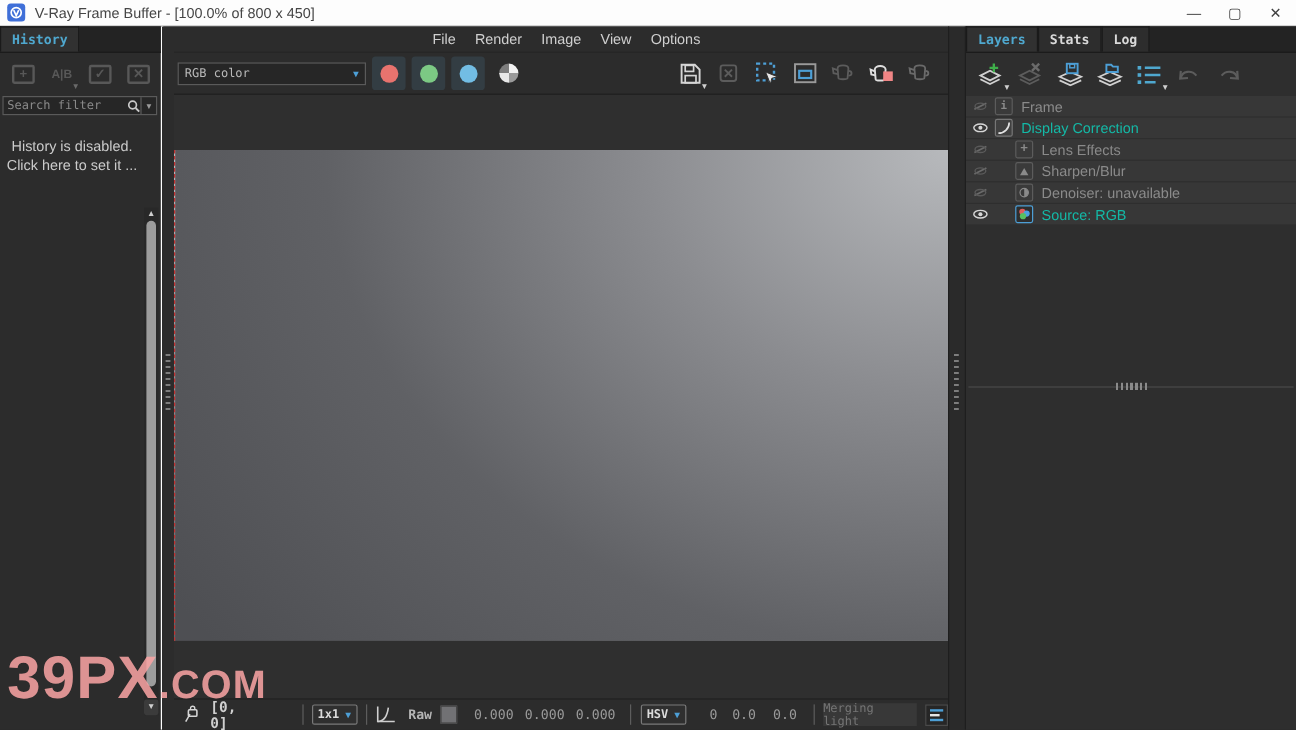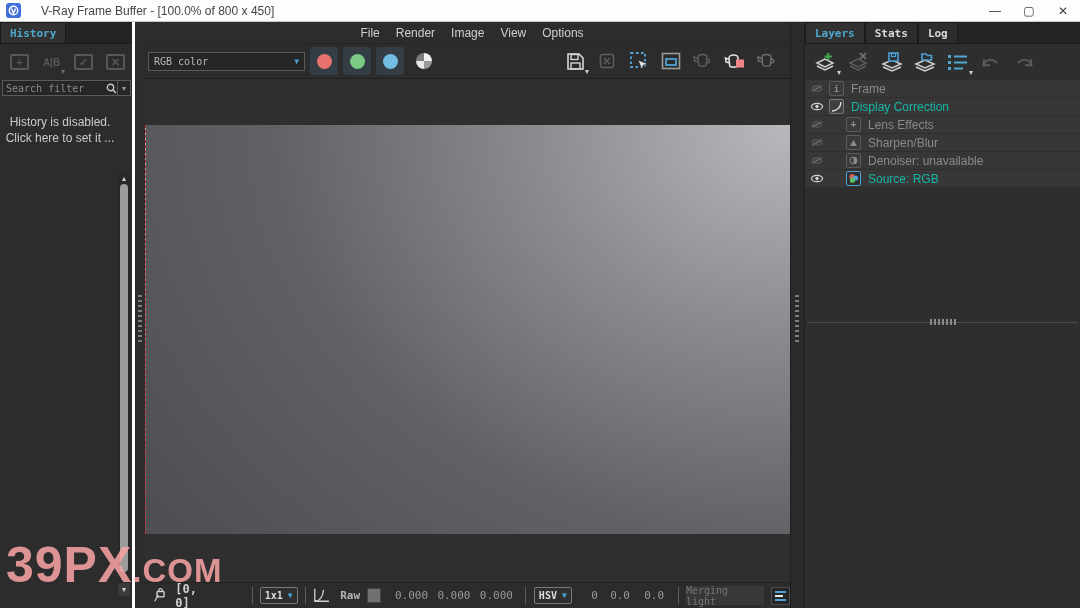--- a/index.html
+++ b/index.html
@@ -5,36 +5,36 @@
   * { margin:0; padding:0; box-sizing:border-box; }
   html,body { width:1080px; height:608px; overflow:hidden; background:#2c2c2c;
     font-family:"Liberation Sans", sans-serif; }
   .mono { font-family:"DejaVu Sans Mono", monospace; }
 
   
   .titlebar { position:absolute; left:0; top:0; width:1080px; height:22px;
     background:#fdfdfd; border-bottom:1px solid #c9c9c9; display:flex; align-items:center; }
   .vray-logo { width:15px; height:15px; margin-left:6px; border-radius:3px;
     background:#3f6fd8; display:flex; align-items:center; justify-content:center; }
-  .title-text { margin-left:20px; font-size:12px; color:#454545; }
+  .title-text { margin-left:8px; font-size:12px; color:#454545; }
   .win-controls { margin-left:auto; display:flex; height:100%; }
   .win-btn { width:34px; height:100%; display:flex; align-items:center; justify-content:center;
     font-size:12px; color:#404040; cursor:default; }
 
   
   .tabstrip { position:absolute; left:0; right:0; top:0; height:22px; background:#232323;
     border-bottom:1px solid #1a1a1a; display:flex; align-items:flex-end; }
   .tab { height:21px; padding:0 9px; display:flex; align-items:center;
     font-family:"DejaVu Sans Mono", monospace; font-weight:bold; font-size:11px;
     background:#2d2d2d; border:1px solid #1a1a1a; border-bottom:none; color:#d9d9d9; }
   .tab.active { color:#4fa8cf; background:#313131; }
 
   
   .history-panel { position:absolute; left:0; top:22px; width:135px; bottom:0;
-    background:#2c2c2c; border-right:3px solid #ffffff;padding-left:35px; }
+    background:#2c2c2c; border-right:1px solid #ffffff;padding-left:35px; }
   .htoolbar { position:absolute; top:24px; left:0; right:0; height:32px;
     display:flex; align-items:center; gap:11px; padding-left:9px; }
   .hicon { position:relative; width:21px; height:20px; display:flex; align-items:center; justify-content:center; }
   .hbox { width:19px; height:16px; border:2px solid #585858; border-radius:2px;
     color:#585858; font-size:11px; font-weight:bold; display:flex; align-items:center; justify-content:center; line-height:1; }
   .ab-txt { color:#585858; font-size:10px; font-weight:bold; font-family:Liberation Sans, sans-serif; }
   .mini-caret { font-size:8px; color:#6a6a6a; position:absolute; right:-3px; bottom:-4px; }
   .search-row { position:absolute; top:58px; left:2px; width:129px; height:16px;
     background:#262626; border:1px solid #5a5a5a; display:flex; align-items:center; }
   .search-input { flex:1; min-width:0; background:transparent; border:none; outline:none;

